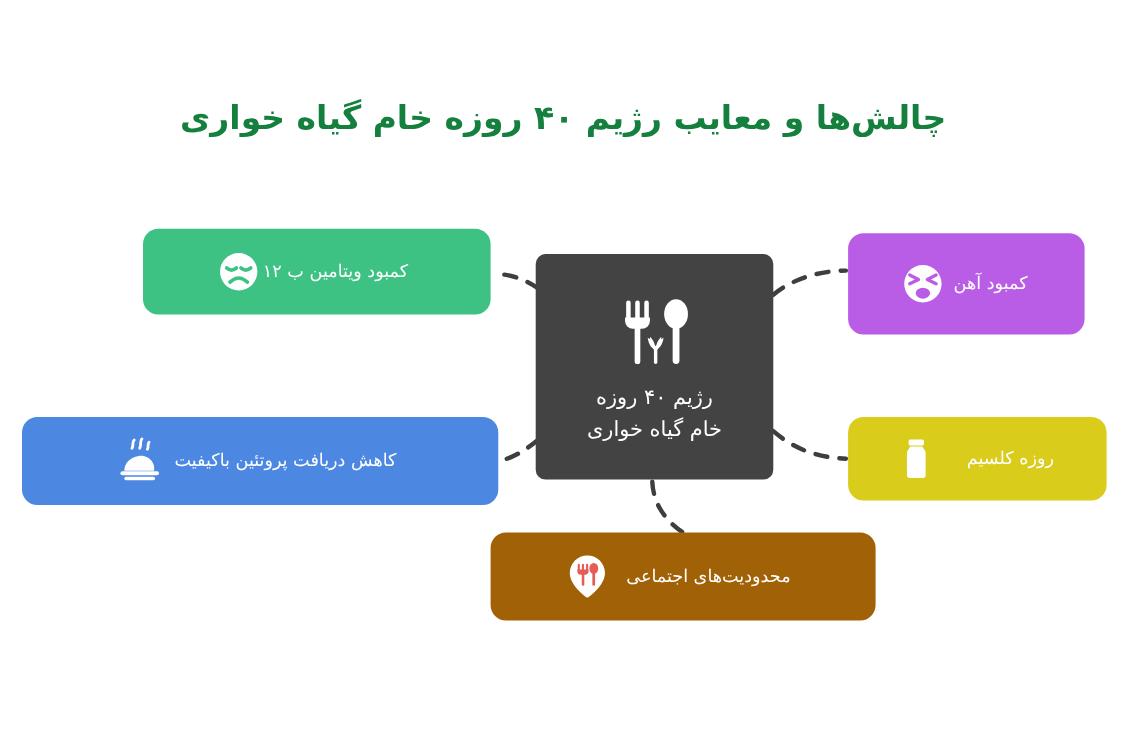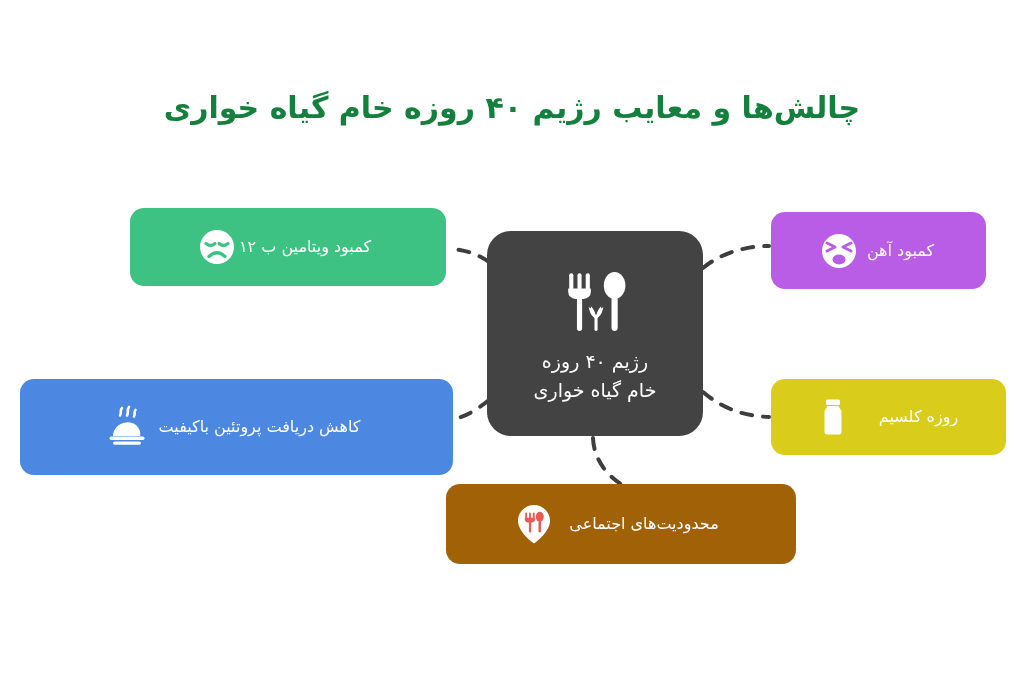--- a/index.html
+++ b/index.html
@@ -47,21 +47,21 @@
   }
 
   
   #central-node {
     position: absolute;
     left: 487px;
     top: 231px;
     width: 216px;
     height: 205px;
     background: #434343;
-    border-radius: 24px;
+    border-radius: 9px;
     display: flex;
     flex-direction: column;
     align-items: center;
     justify-content: center;
     box-sizing: border-box;
     padding-top: 6px;
   }
   #central-node .central-icon {
     width: 66px;
     height: 66px;
@@ -104,35 +104,35 @@
 
   
   #node-b12 {
     left: 130px;  top: 208px;  width: 316px; height: 78px;
     background: #3EC284;
     padding: 0 22px 0 14px;
   }
   #node-b12 .node-icon { margin-right: 2px; margin-left: 0; }
 
   #node-iron {
-    left: 771px; top: 212px; width: 215px; height: 77px;
+    left: 771px; top: 212px; width: 215px; height: 92px;
     background: #BA5DE6;
     padding: 0 20px 0 16px;
   }
   #node-iron .node-icon { margin-right: 8px; }
 
   #node-calcium {
     left: 771px; top: 379px; width: 235px; height: 76px;
     background: #D9CC1A;
     padding: 0 22px 0 16px;
   }
   #node-calcium .node-icon { margin-right: 26px; }
 
   #node-protein {
-    left: 20px; top: 379px; width: 433px; height: 96px;
+    left: 20px; top: 379px; width: 433px; height: 80px;
     background: #4C87E1;
     padding: 0 24px 0 16px;
   }
   #node-protein .node-icon { margin-right: 10px; width: 44px; height: 44px; }
 
   #node-social {
     left: 446px; top: 484px; width: 350px; height: 80px;
     background: #a16207;
     padding: 0 28px 0 18px;
   }

